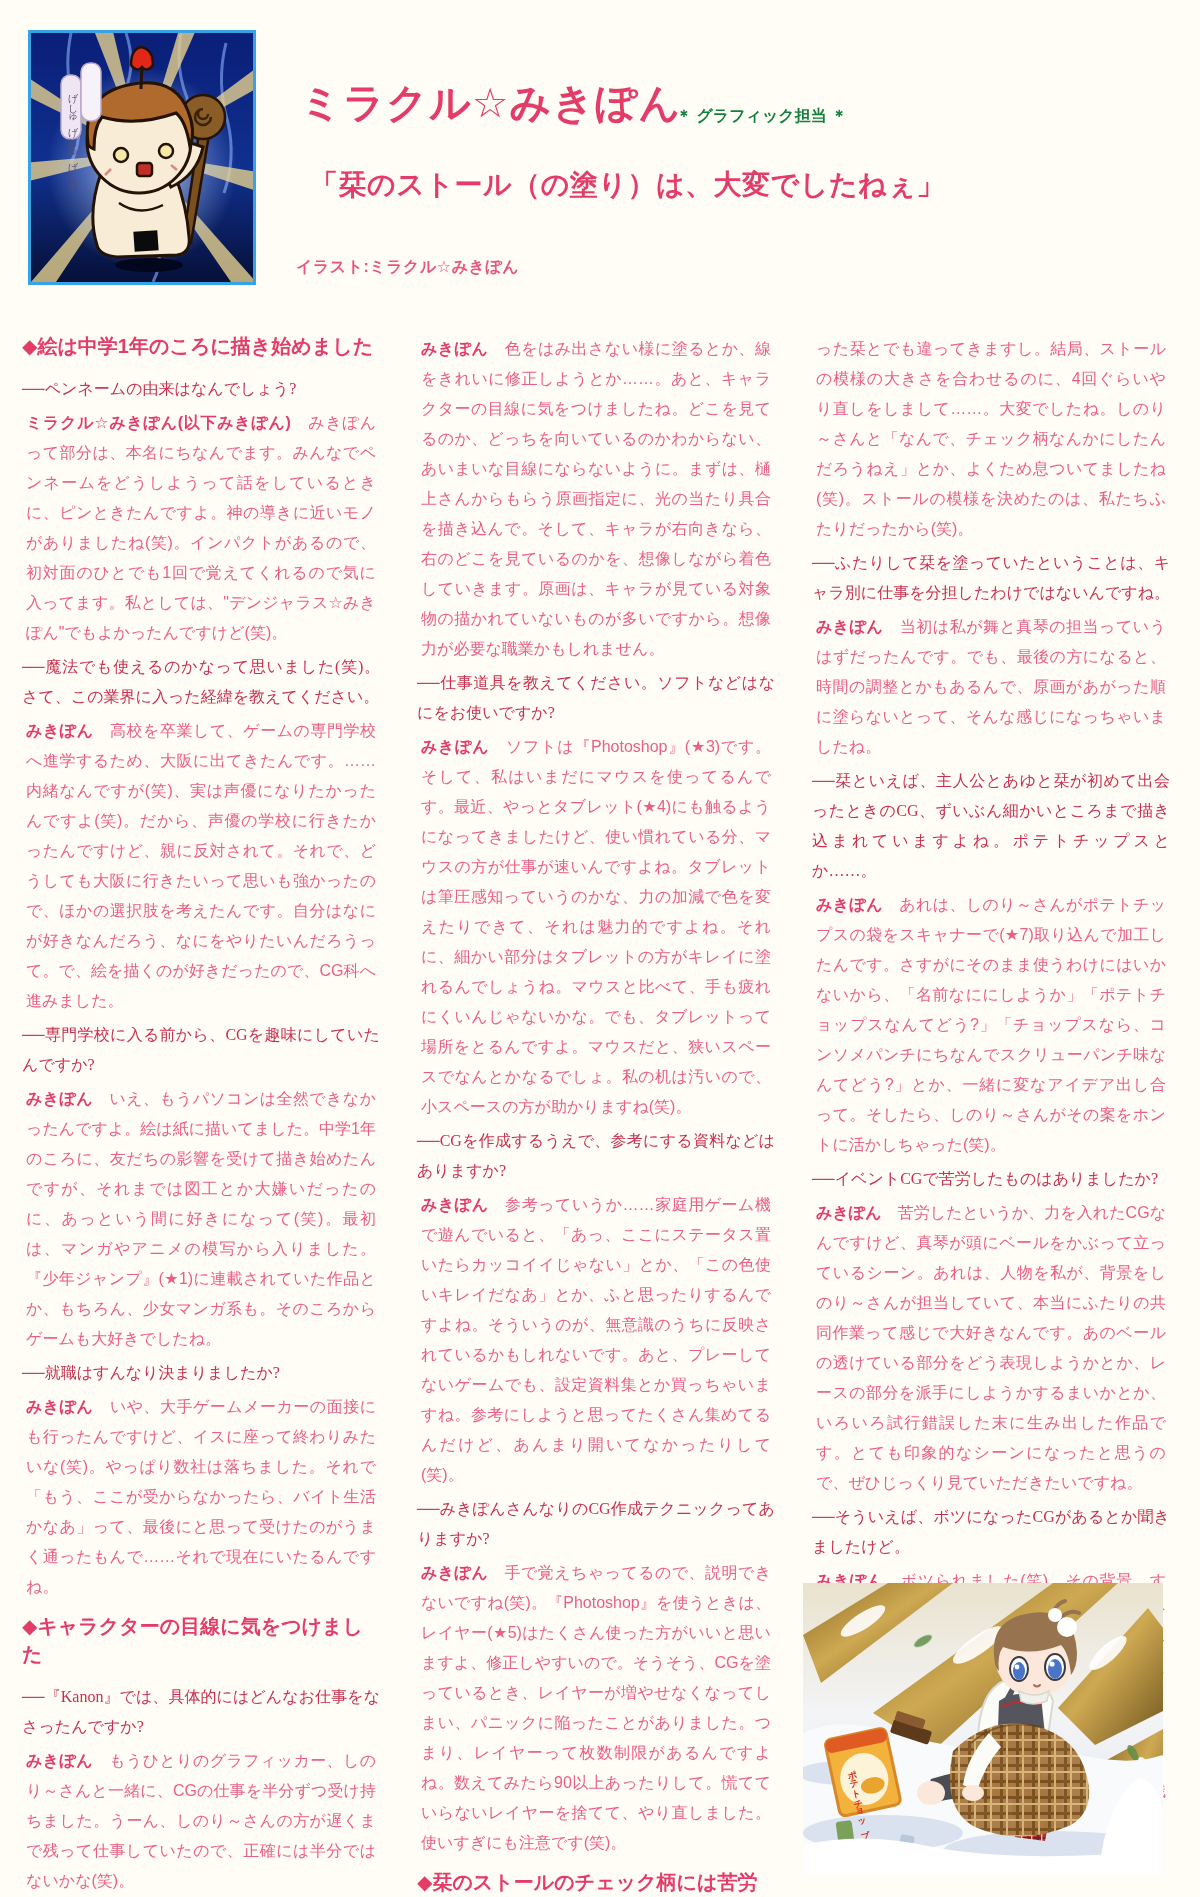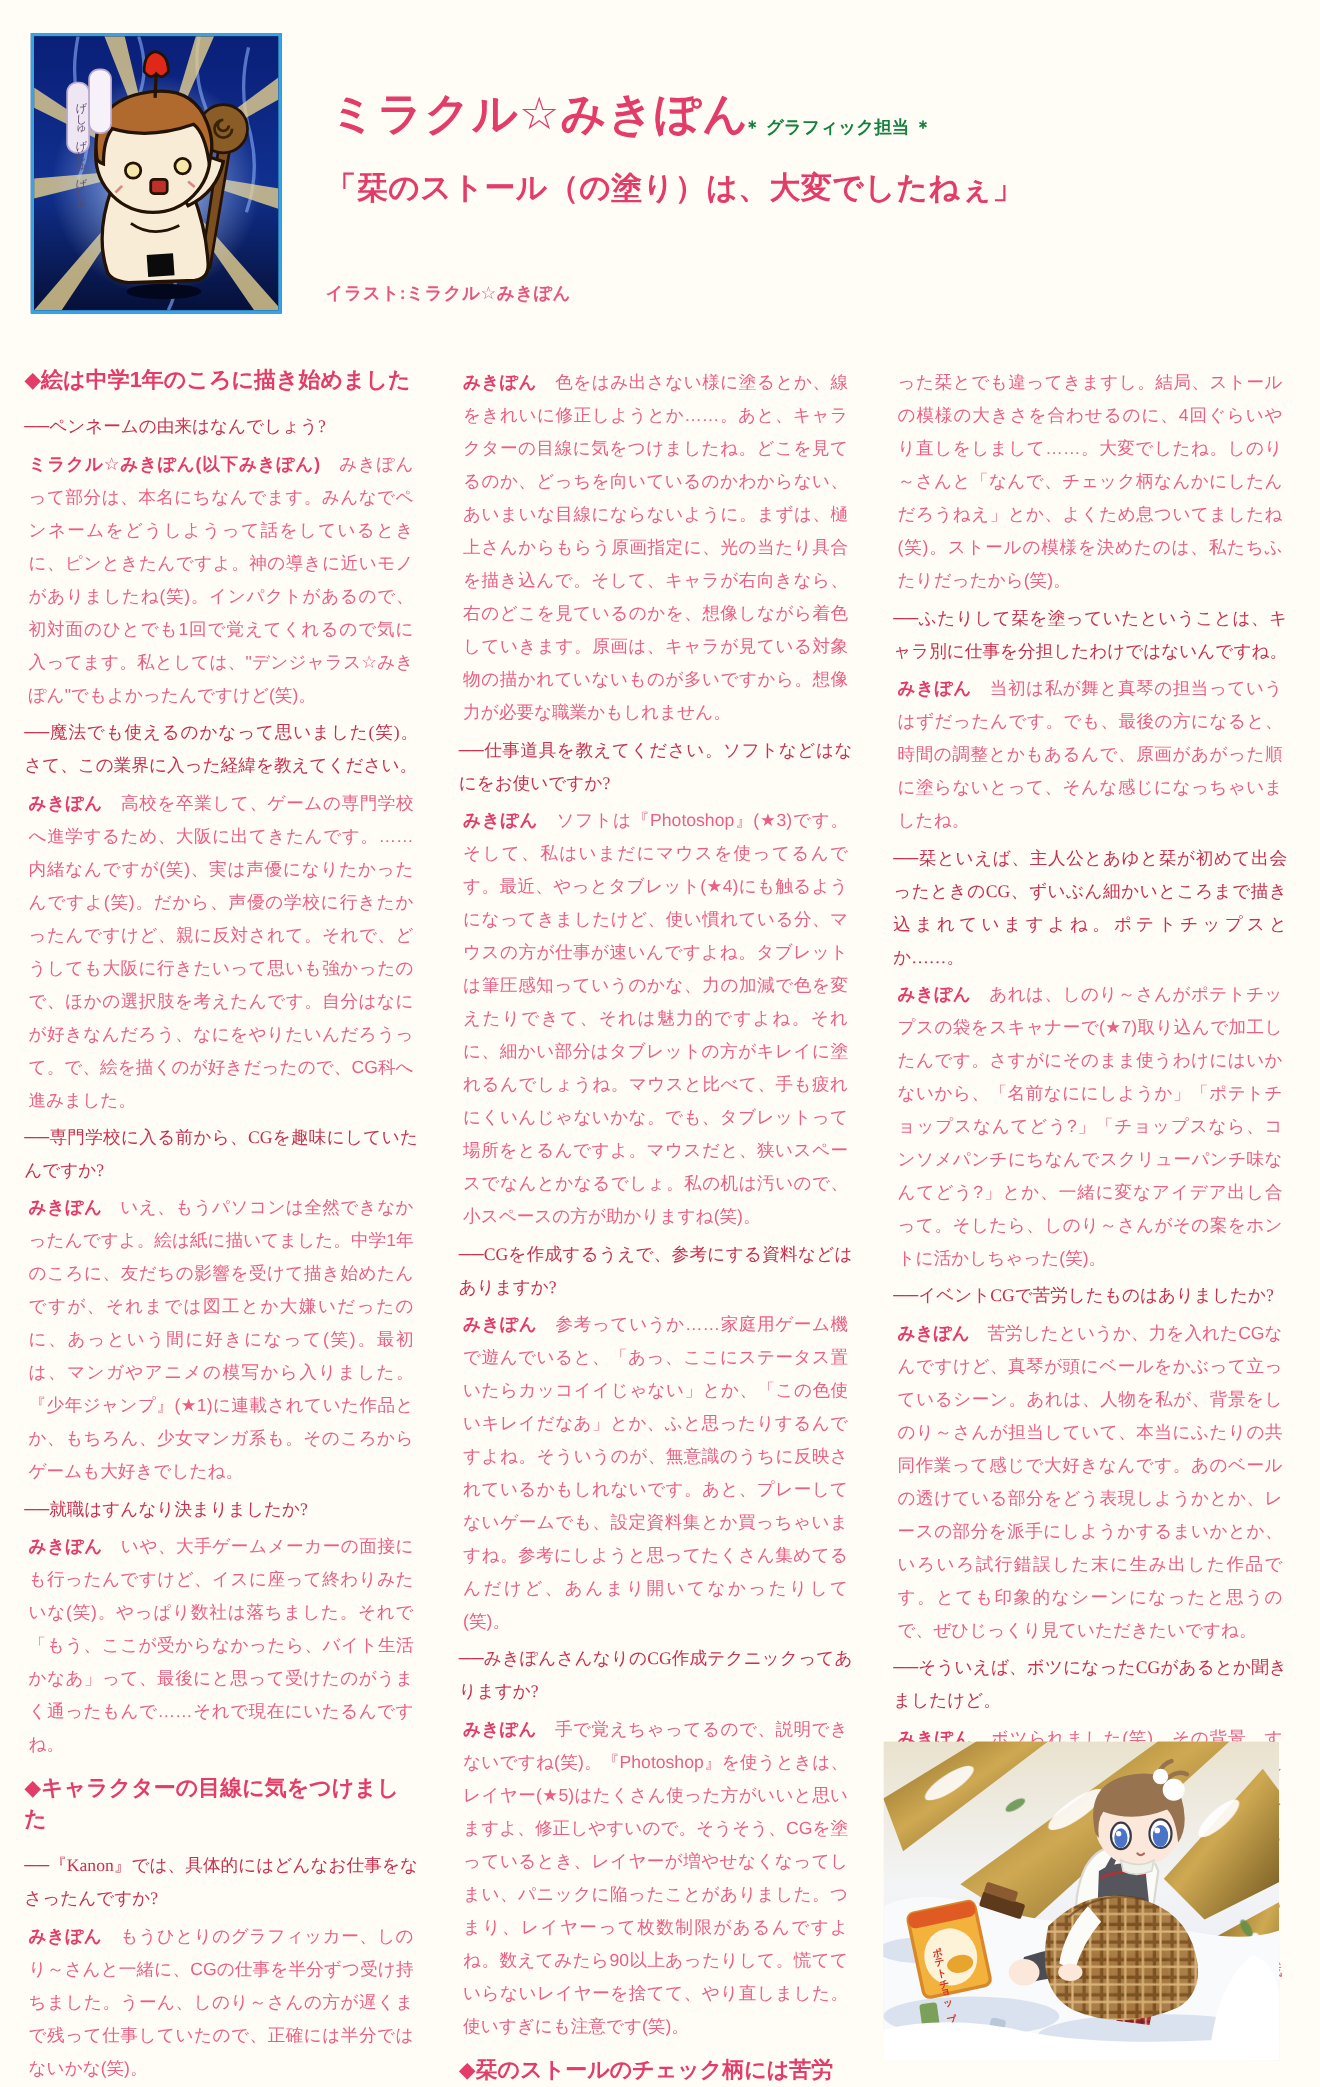--- a/index.html
+++ b/index.html
@@ -18,21 +18,21 @@
   }
   .page-title{
     position:absolute;left:300px;top:76px;margin:0;
     font-size:41px;font-weight:bold;color:#e43c68;letter-spacing:1px;white-space:nowrap;
   }
   .role-note{
     position:absolute;left:676px;top:106px;
     font-size:16px;font-weight:bold;color:#15803d;white-space:nowrap;
   }
   .page-subtitle{
-    position:absolute;left:296px;top:152px;margin:0;
+    position:absolute;left:296px;top:152px;margin:14px;
     font-size:28px;font-weight:bold;color:#e43c68;letter-spacing:0.5px;white-space:nowrap;
   }
   .illust-caption{
     position:absolute;left:296px;top:257px;
     font-size:16px;font-weight:bold;color:#e8567c;letter-spacing:0.5px;
   }
 
   
   .columns{
     position:absolute;left:22px;top:330px;width:1148px;

